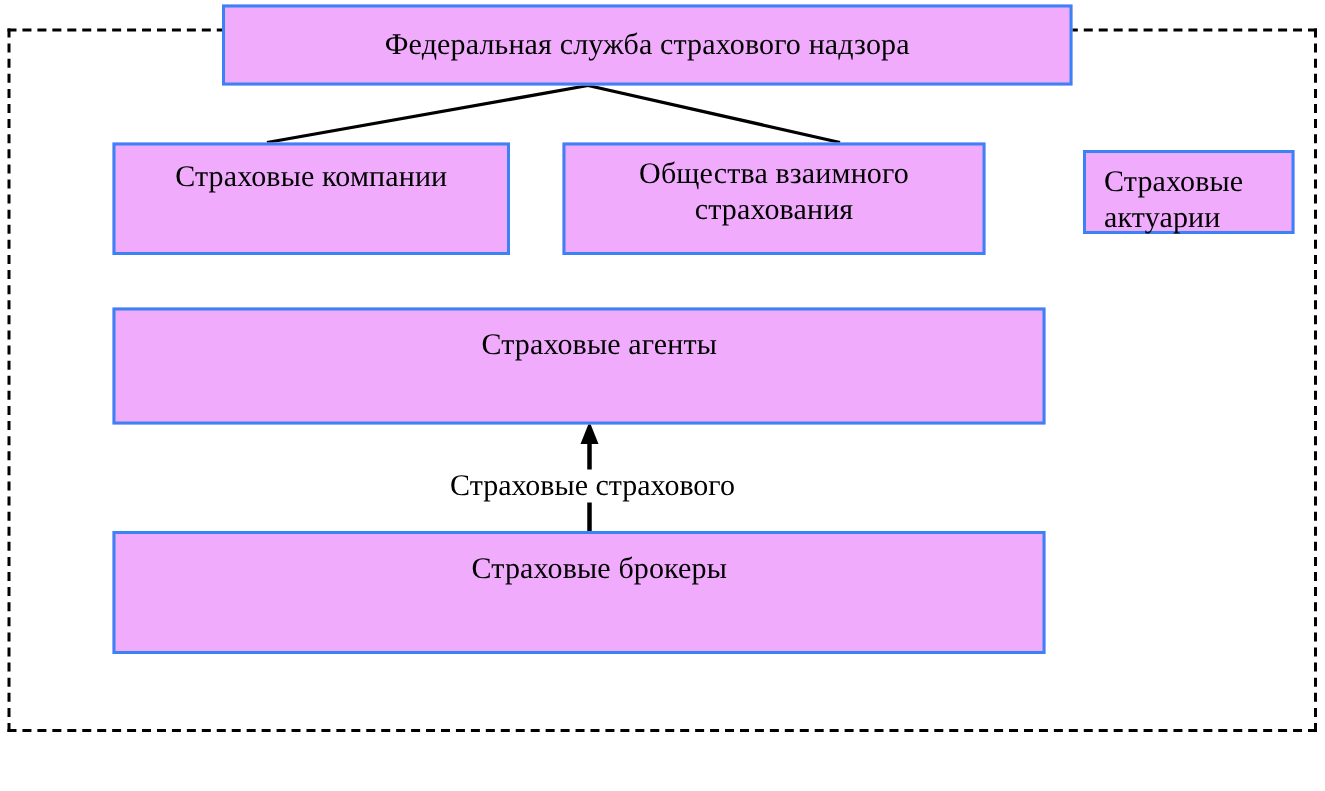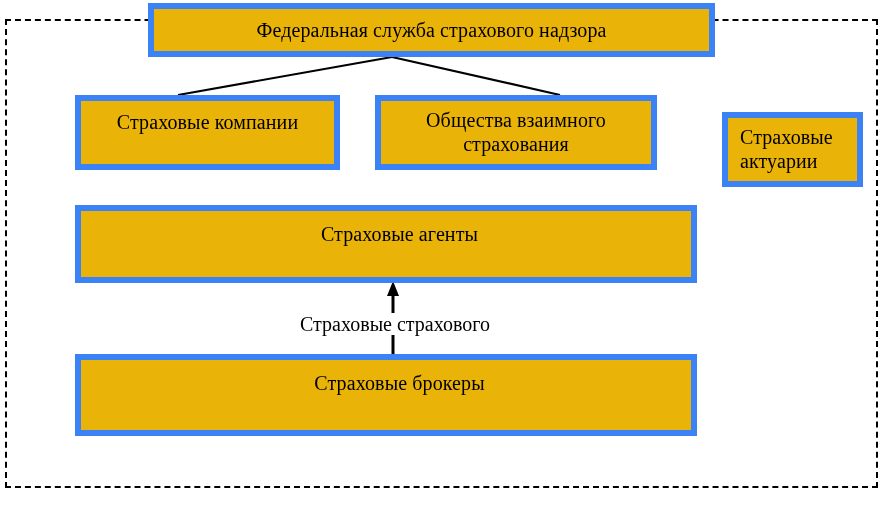--- a/index.html
+++ b/index.html
@@ -22,22 +22,22 @@
   .dashed-region {
     position: absolute;
     box-sizing: border-box;
     border: 2px dashed #000000;
     background: transparent;
     pointer-events: none;
   }
   .node-box {
     position: absolute;
     box-sizing: border-box;
-    border: 6px solid #3b82f6;
-    background: #eab308;
+    border: 2px solid #3b82f6;
+    background: #f0abfc;
     display: flex;
     justify-content: flex-start;
   }
   .node-box.align-top {
     align-items: flex-start;
   }
   .node-box.align-center {
     align-items: center;
   }
   .node-label {
@@ -97,21 +97,21 @@
 
   <div class="node-box align-top pad-top-sm" style="left:375px; top:95px; width:282px; height:75px;">
     <span class="node-label">Общества взаимного
 страхования</span>
   </div>
 
   <div class="node-box align-top pad-top-md" style="left:75px; top:95px; width:265px; height:75px;">
     <span class="node-label">Страховые компании</span>
   </div>
 
-  <div class="node-box align-top pad-top-sm pad-left" style="left:722px; top:112px; width:141px; height:75px;">
+  <div class="node-box align-top pad-top-sm pad-left" style="left:722px; top:100px; width:141px; height:56px;">
     <span class="node-label left">Страховые
 актуарии</span>
   </div>
 
   <div class="node-box align-top pad-top-lg" style="left:75px; top:205px; width:622px; height:78px;">
     <span class="node-label">Страховые агенты</span>
   </div>
 
   <div class="arrow-caption" style="left:248px; top:313px; width:290px;">Страховые страхового</div>
 

